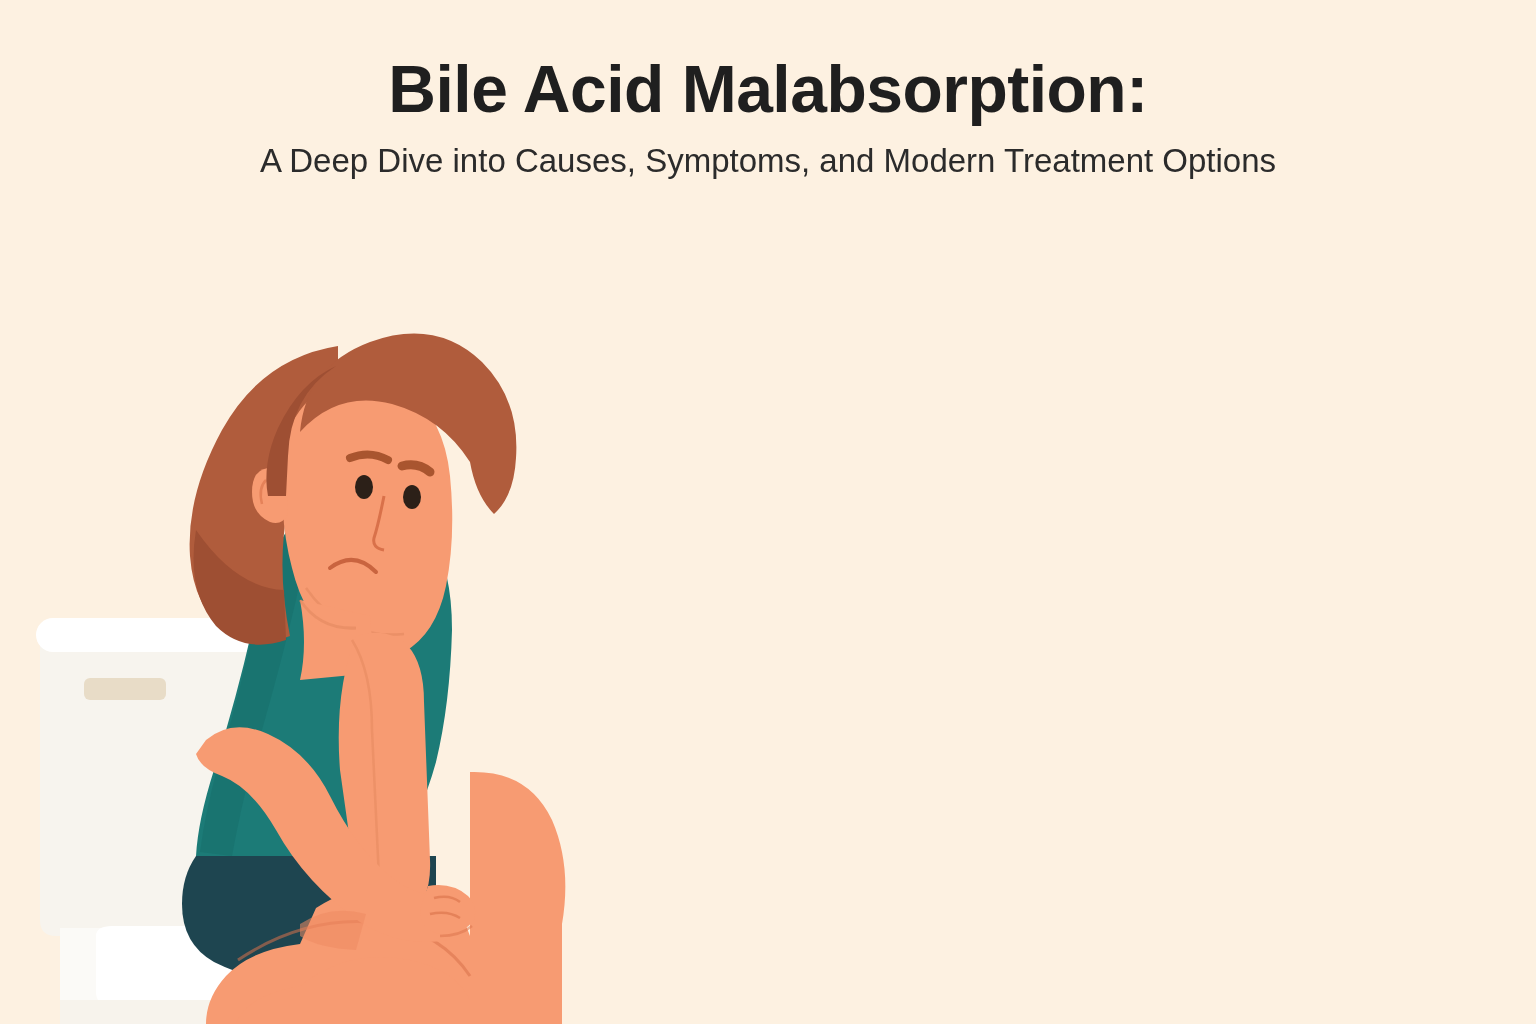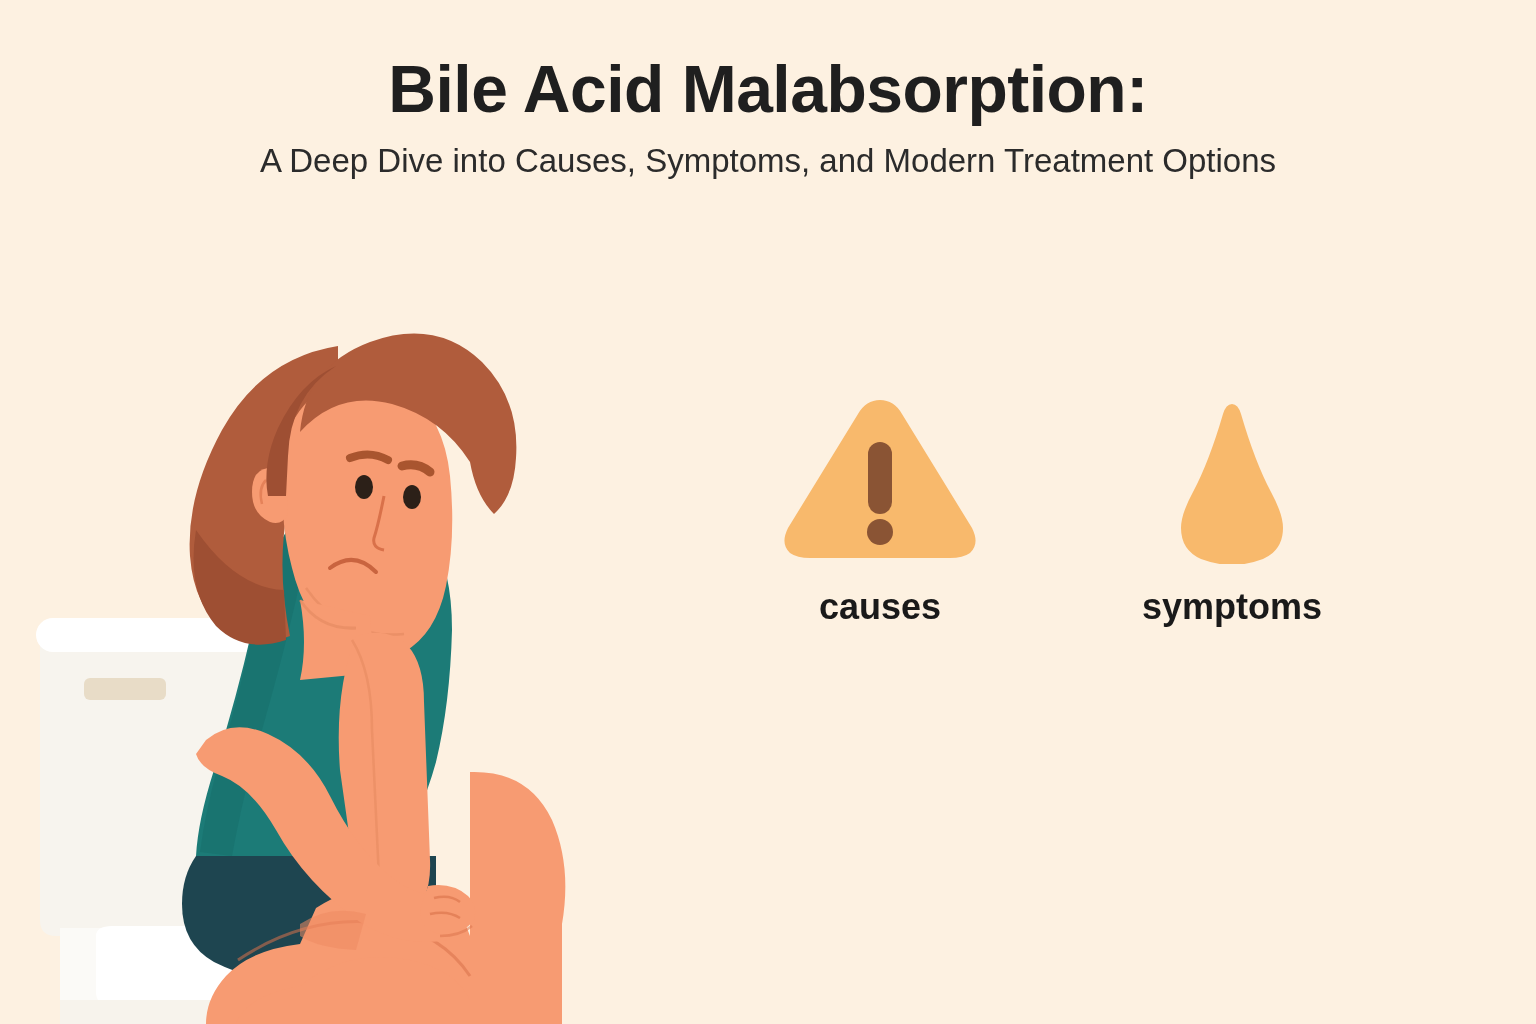--- a/index.html
+++ b/index.html
@@ -241,54 +241,17 @@
         <path d="M434 598 Q450 594 460 602" fill="none" stroke="#D9714A" stroke-width="2.5" opacity="0.6"></path>
         <path d="M430 614 Q448 610 460 618" fill="none" stroke="#D9714A" stroke-width="2.5" opacity="0.6"></path>
         <path d="M440 636 Q460 636 472 626" fill="none" stroke="#D9714A" stroke-width="2.5" opacity="0.5"></path>
 
         <path d="M300 624 Q330 604 366 614 L356 650 Q318 648 300 636 Z" fill="#EE8B62" opacity="0.55"></path>
       </g>
 
     </svg>
   </div>
 
-  <div class="icon-block" id="icon-causes">
-    <div class="icon-art">
-      <svg width="204" height="170" viewBox="0 0 204 170" xmlns="http://www.w3.org/2000/svg">
-        <path d="M102 6
-                 Q116 6 124 20
-                 L194 134
-                 Q202 150 192 159
-                 Q185 164 172 164
-                 L32 164
-                 Q19 164 12 159
-                 Q2 150 10 134
-                 L80 20
-                 Q88 6 102 6 Z" fill="#F8B96C"></path>
-        <rect x="90" y="48" width="24" height="72" rx="12" fill="#8A5434"></rect>
-        <circle cx="102" cy="138" r="13" fill="#8A5434"></circle>
-      </svg>
-    </div>
-    <div class="icon-caption cap-causes">causes</div>
-  </div>
-
-  <div class="icon-block" id="icon-symptoms">
-    <div class="icon-art">
-      <svg width="106" height="162" viewBox="0 0 106 162" xmlns="http://www.w3.org/2000/svg">
-        <path d="M53 2
-                 Q47 2 44 12
-                 Q30 60 14 90
-                 Q2 112 2 126
-                 Q2 148 22 157
-                 Q38 163 53 163
-                 Q68 163 84 157
-                 Q104 148 104 126
-                 Q104 112 92 90
-                 Q76 60 62 12
-                 Q59 2 53 2 Z" fill="#F8B96C"></path>
-      </svg>
-    </div>
-    <div class="icon-caption cap-symptoms">symptoms</div>
-  </div>
+
 
 
 
 </div>
 
 </body></html>

